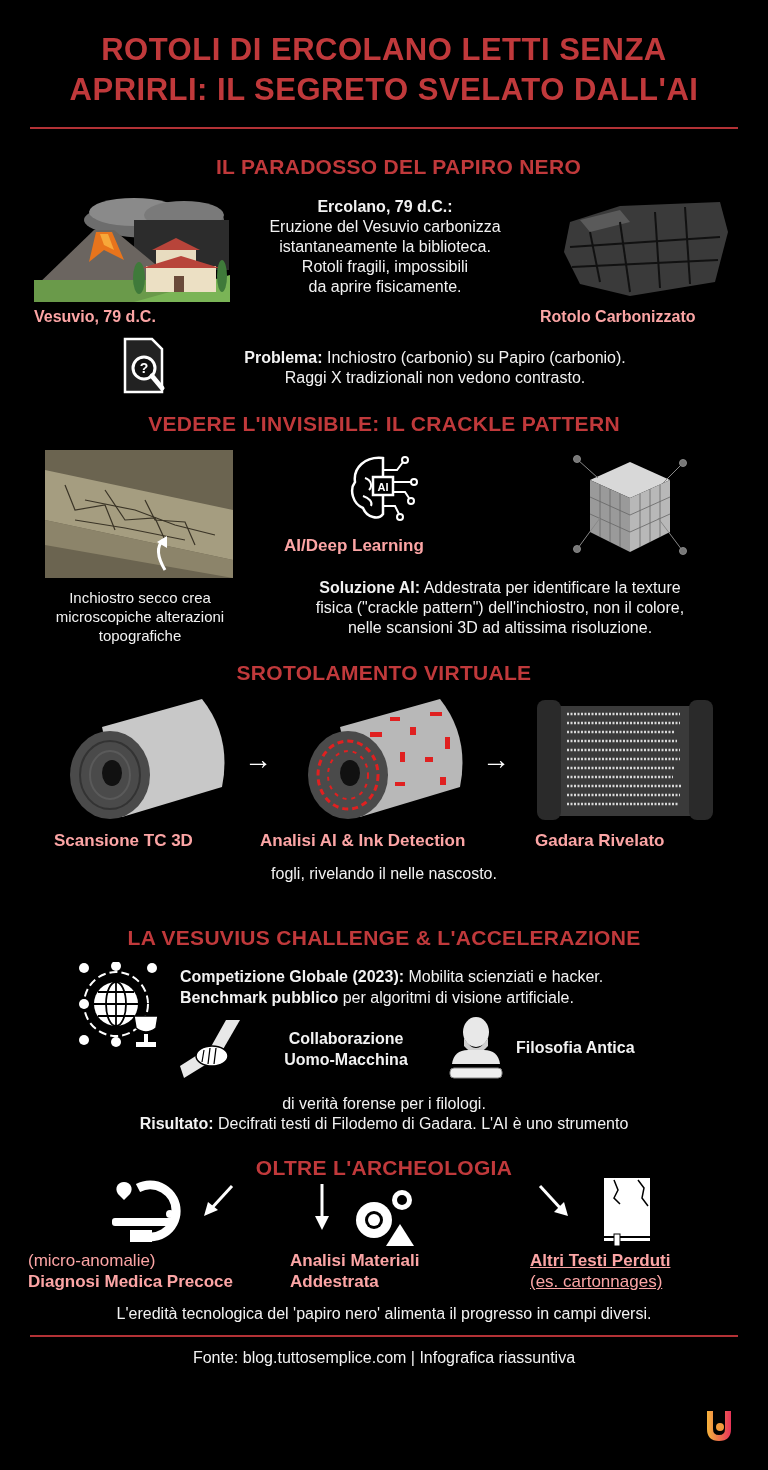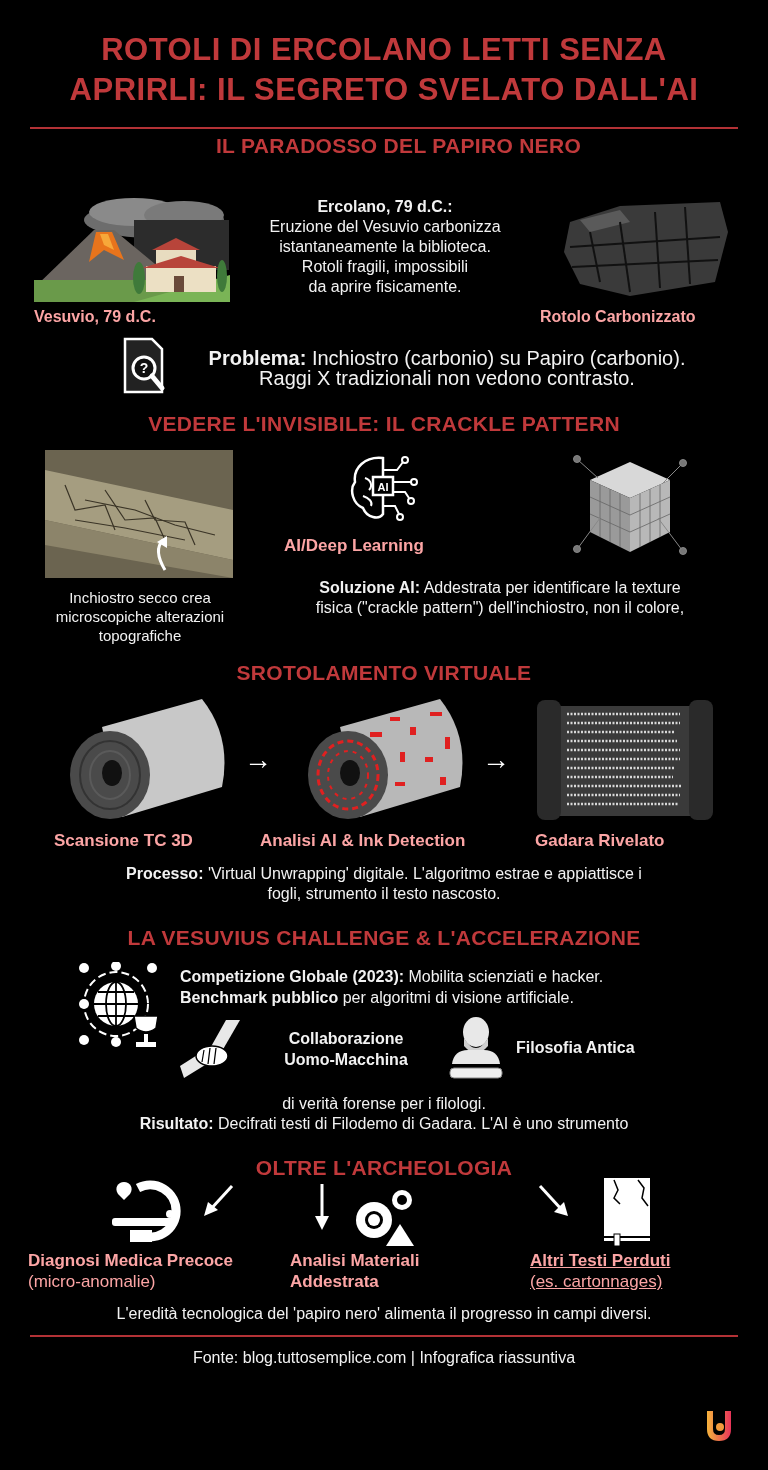--- a/index.html
+++ b/index.html
@@ -16,21 +16,21 @@
 </style>
 </head>
 <body>
 
 <div class="abs main-title">
   <div>ROTOLI DI ERCOLANO LETTI SENZA</div>
   <div>APRIRLI: IL SEGRETO SVELATO DALL'AI</div>
 </div>
 <div class="abs rule" style="top:127px;"></div>
 
-<div class="abs sec-title" style="top:134px;padding-left:29px;">IL PARADOSSO DEL PAPIRO NERO</div>
+<div class="abs sec-title" style="top:155px;padding-left:29px;">IL PARADOSSO DEL PAPIRO NERO</div>
 
 <div class="abs" style="left:34px; top:190px; width:196px; height:112px;">
   <svg width="196" height="112" viewBox="0 0 196 112">
     <ellipse cx="120" cy="30" rx="70" ry="18" fill="#6d6d6d"></ellipse>
     <ellipse cx="100" cy="22" rx="45" ry="14" fill="#8a8a8a"></ellipse>
     <ellipse cx="150" cy="25" rx="40" ry="14" fill="#7a7a7a"></ellipse>
     <rect x="100" y="30" width="95" height="50" fill="#2c2c2c"></rect>
     <polygon points="0,98 60,40 80,40 150,98" fill="#6b6560"></polygon>
     <polygon points="62,42 78,42 90,70 70,60 55,72" fill="#e8741c"></polygon>
     <polygon points="66,44 74,44 80,60 70,55" fill="#f7a83a"></polygon>
@@ -72,21 +72,21 @@
 <div class="abs cap" style="left:540px; top:308px; width:210px;">Rotolo Carbonizzato</div>
 
 <div class="abs" style="left:122px; top:336px; width:60px; height:60px;">
   <svg width="60" height="60" viewBox="0 0 60 60">
     <path d="M3,3 L30,3 L40,13 L40,56 L3,56 Z" fill="#222" stroke="#fff" stroke-width="2.5"></path>
     <circle cx="22" cy="32" r="11" fill="#111" stroke="#fff" stroke-width="3"></circle>
     <text x="22" y="37" text-anchor="middle" font-size="14" font-weight="700" fill="#fff" font-family="Liberation Sans, sans-serif">?</text>
     <line x1="30" y1="40" x2="40" y2="52" stroke="#fff" stroke-width="5" stroke-linecap="round"></line>
   </svg>
 </div>
-<div class="abs txt" style="left:202px; top:348px; width:490px; font-size:20px;">
+<div class="abs txt" style="left:190px; top:348px; width:490px; font-size:16px;">
   <div><b>Problema:</b><span> Inchiostro (carbonio) su Papiro (carbonio).</span></div>
   <div>Raggi X tradizionali non vedono contrasto.</div>
 </div>
 
 <div class="abs sec-title" style="top:412px;">VEDERE L'INVISIBILE: IL CRACKLE PATTERN</div>
 
 <div class="abs" style="left:45px; top:450px; width:188px; height:128px; overflow:hidden;">
   <svg width="188" height="128" viewBox="0 0 188 128">
     <rect width="188" height="128" fill="#6b6450"></rect>
     <path d="M0,20 L188,60 L188,110 L0,70 Z" fill="#a59d80"></path>
@@ -155,20 +155,21 @@
         <circle cx="7" cy="97" r="3.5"></circle>
       <line x1="112" y1="98" x2="88" y2="66"></line>
         <circle cx="113" cy="99" r="3.5"></circle>
     </g>
   </svg>
 </div>
 
 <div class="abs txt" style="left:250px; top:578px; width:500px; font-size:16px;">
   <div><b>Soluzione AI:</b><span> Addestrata per identificare la texture</span></div>
   <div>fisica ("crackle pattern") dell'inchiostro, non il colore,</div>
+  <div>nelle scansioni 3D ad altissima risoluzione.</div>
 </div>
 
 <div class="abs sec-title" style="top:661px;">SROTOLAMENTO VIRTUALE</div>
 
 <div class="abs" style="left:62px; top:697px; width:170px; height:125px;">
   <svg width="170" height="125" viewBox="0 0 170 125">
     <path d="M40,30 L140,2 Q170,40 160,90 L60,120 Z" fill="#c8c8c8"></path>
     <ellipse cx="48" cy="78" rx="40" ry="44" fill="#4a4a4a"></ellipse>
     <ellipse cx="48" cy="78" rx="30" ry="34" fill="none" stroke="#333" stroke-width="2"></ellipse>
     <ellipse cx="48" cy="78" rx="20" ry="24" fill="none" stroke="#5a5a5a" stroke-width="2"></ellipse>
@@ -218,22 +219,21 @@
         <line x1="32" y1="106" x2="143" y2="106"></line>
     </g>
   </svg>
 </div>
 
 <div class="abs cap" style="left:54px; top:831px; width:190px; font-size:17px;">Scansione TC 3D</div>
 <div class="abs cap" style="left:260px; top:831px; width:250px; font-size:17px;">Analisi AI &amp; Ink Detection</div>
 <div class="abs cap" style="left:535px; top:831px; width:180px; font-size:17px;">Gadara Rivelato</div>
 
 <div class="abs txt" style="left:40px; top:864px; width:688px; font-size:16px;">
-  <div><b>Processo:</b><span> 'Virtual Unwrapping' digitale. L'algoritmo estrae e appiattisce i</span></div>
-  <div>fogli, strumento il testo nascosto.</div>
+  <div>fogli, rivelando il nelle nascosto.</div>
 </div>
 
 <div class="abs sec-title" style="top:926px;">LA VESUVIUS CHALLENGE &amp; L'ACCELERAZIONE</div>
 
 <div class="abs" style="left:78px; top:962px; width:90px; height:90px;">
   <svg width="90" height="90" viewBox="0 0 90 90">
     <circle cx="38" cy="42" r="32" fill="none" stroke="#fff" stroke-width="2" stroke-dasharray="8 4"></circle>
     <circle cx="38" cy="42" r="22" fill="#fff"></circle>
     <g stroke="#000" stroke-width="1.8" fill="none">
       <ellipse cx="38" cy="42" rx="10" ry="22"></ellipse>
@@ -337,22 +337,22 @@
     <rect x="4" y="2" width="46" height="54" fill="#fff"></rect>
     <rect x="4" y="56" width="46" height="4" fill="#fff"></rect>
       <rect x="4" y="62" width="46" height="3" fill="#fff"></rect>
     <path d="M14,4 L18,14 L14,22 L20,28" stroke="#000" stroke-width="1.5" fill="none"></path>
     <path d="M38,4 L44,12 L42,22 L48,30" stroke="#000" stroke-width="1.5" fill="none"></path>
     <rect x="14" y="58" width="6" height="12" fill="#fff" stroke="#000" stroke-width="1"></rect>
   </svg>
 </div>
 
 <div class="abs cap" style="left:28px; top:1250px; width:250px; font-size:17px; line-height:21px;">
+  <div style="font-weight:400;">(micro-anomalie)</div>
   <div>Diagnosi Medica Precoce</div>
-  <div style="font-weight:400;">(micro-anomalie)</div>
 </div>
 <div class="abs cap" style="left:290px; top:1250px; width:180px; font-size:17px; line-height:21px;">
   <div>Analisi Materiali</div>
   <div>Addestrata</div>
 </div>
 <div class="abs cap" style="left:530px; top:1250px; width:196px; font-size:17px; line-height:21px;text-decoration:underline;">
   <div>Altri Testi Perduti</div>
   <div style="font-weight:400;">(es. cartonnages)</div>
 </div>
 

